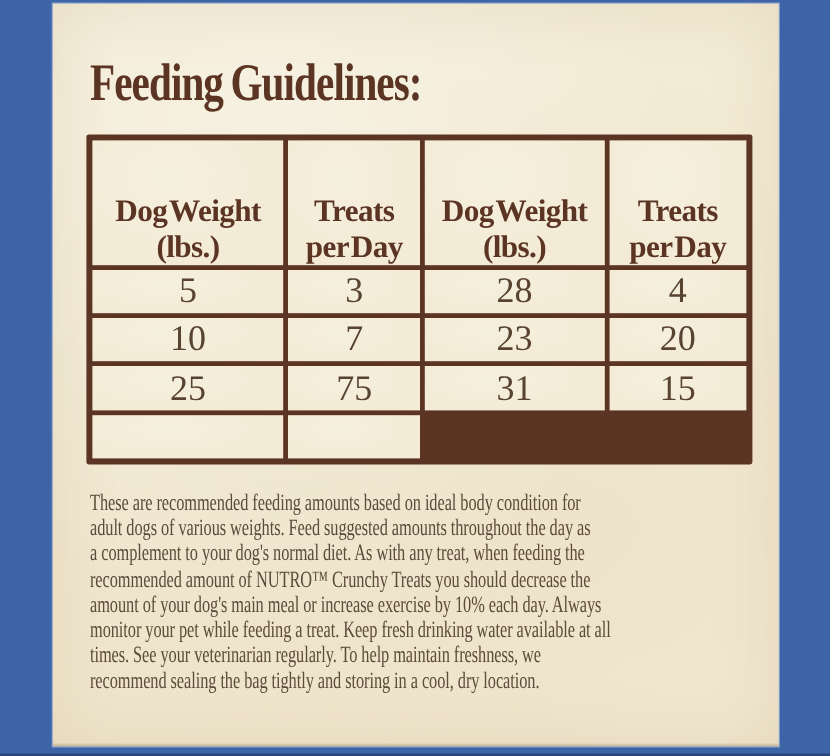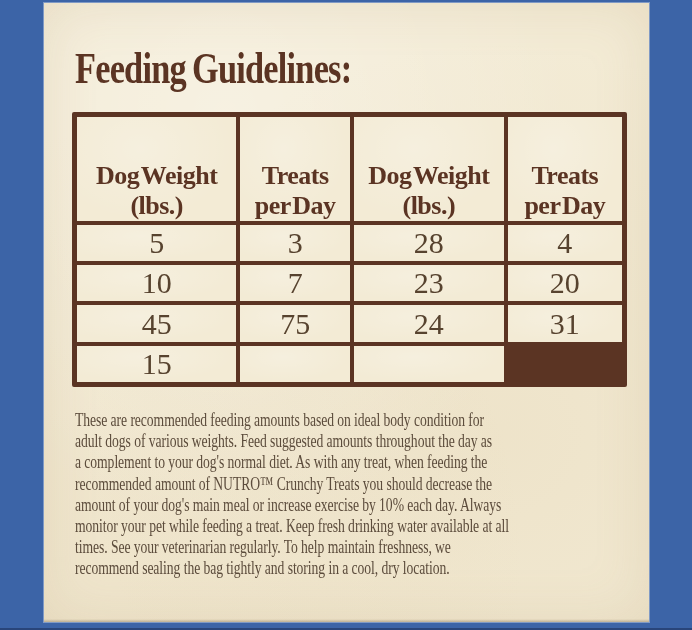--- a/index.html
+++ b/index.html
@@ -135,27 +135,24 @@
       <span class="num">7</span>
     </div>
     <div class="cell">
       <span class="num">23</span>
     </div>
     <div class="cell">
       <span class="num">20</span>
     </div>
 
     <div class="cell">
-      <span class="num">45</span>
+      <span class="num">25</span>
     </div>
     <div class="cell">
       <span class="num">75</span>
-    </div>
-    <div class="cell">
-      <span class="num">24</span>
     </div>
 
     <div class="cell">
       <span class="num">31</span>
     </div>
     <div class="cell">
       <span class="num">15</span>
     </div>
     <div class="cell">
       <span class="num"></span>

